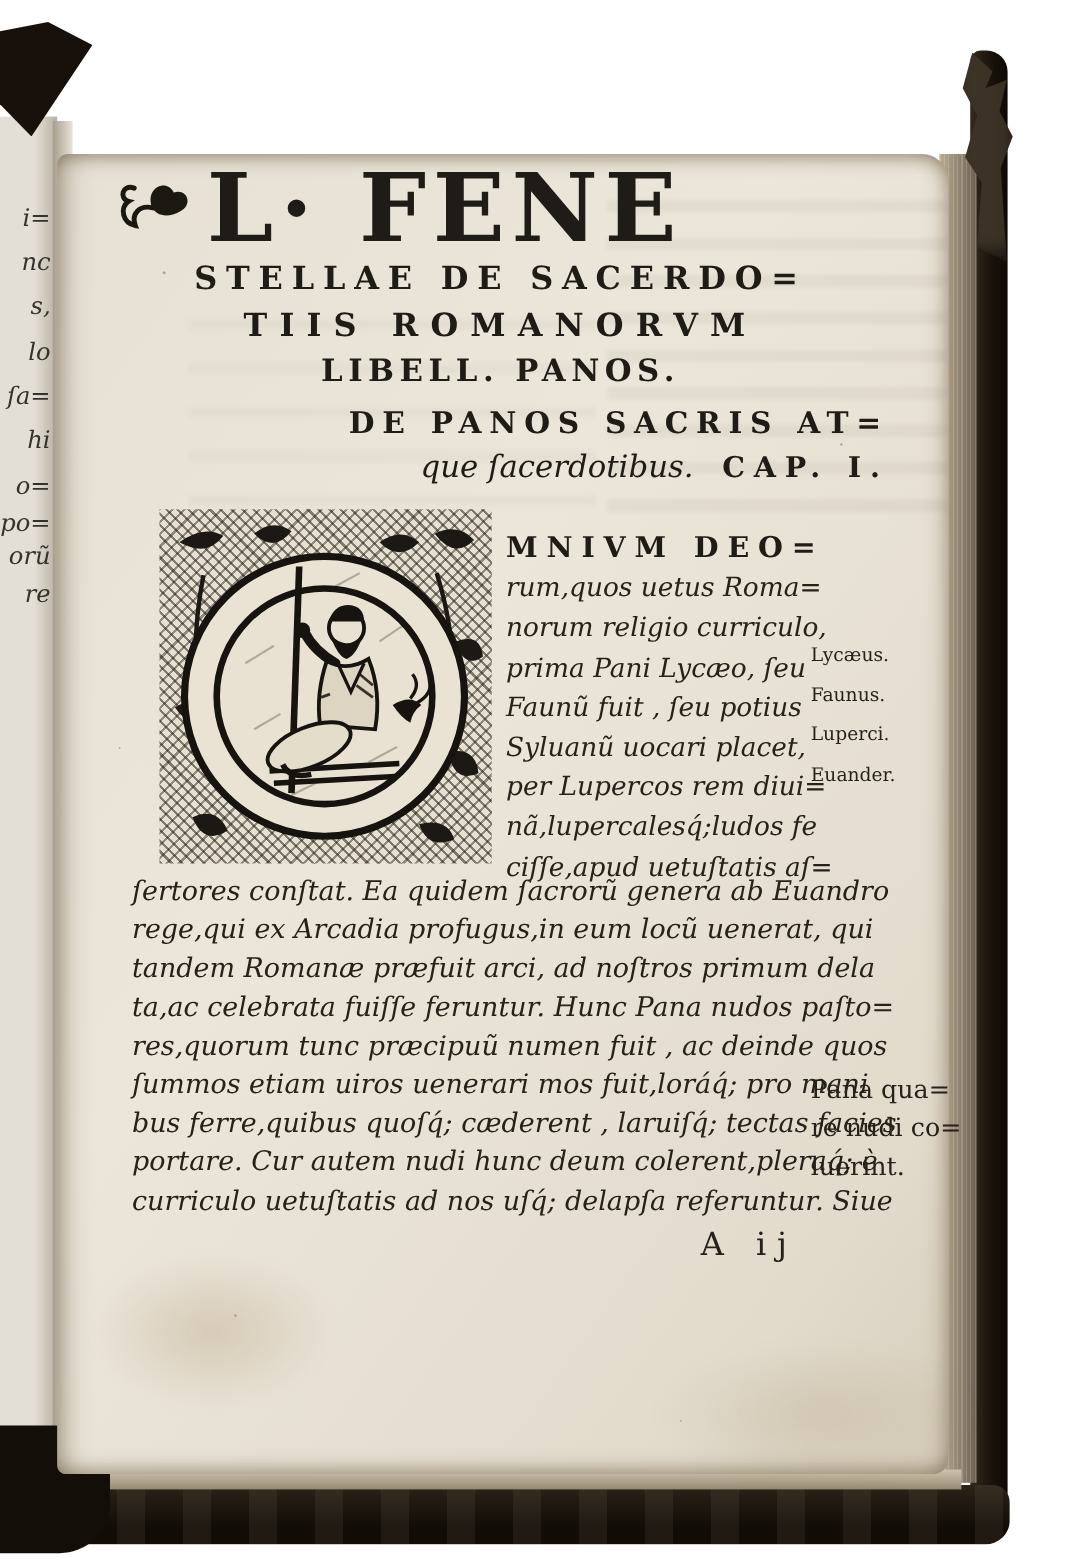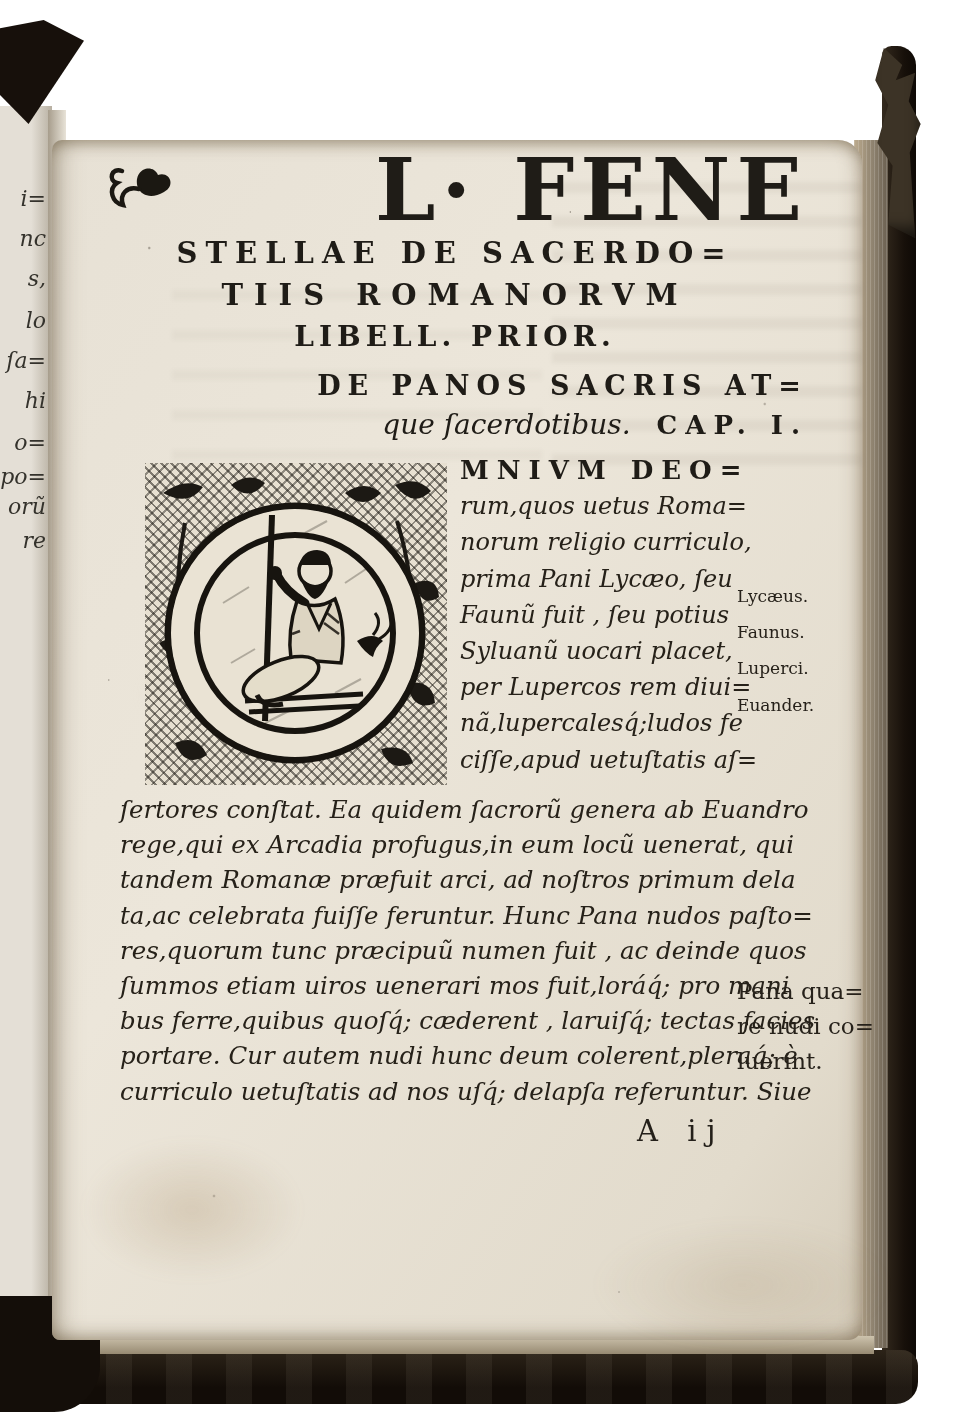--- a/index.html
+++ b/index.html
@@ -54,36 +54,36 @@
   .speckles{position:absolute;inset:0;pointer-events:none;background:
     radial-gradient(3px 3px at 12% 9%,rgba(40,32,22,.5),rgba(0,0,0,0) 60%),
     radial-gradient(2px 2px at 64% 6%,rgba(40,32,22,.55),rgba(0,0,0,0) 60%),
     radial-gradient(3px 3px at 88% 22%,rgba(40,32,22,.4),rgba(0,0,0,0) 60%),
     radial-gradient(2px 2px at 7% 45%,rgba(40,32,22,.45),rgba(0,0,0,0) 60%),
     radial-gradient(3px 3px at 20% 88%,rgba(40,32,22,.35),rgba(0,0,0,0) 60%),
     radial-gradient(2px 2px at 70% 96%,rgba(40,32,22,.4),rgba(0,0,0,0) 60%);}
 
   
   .hblock{position:absolute;left:50px;width:706px;text-align:center;white-space:nowrap;color:#1f1c17;}
-  .title-row{top:2px;height:96px;display:flex;align-items:center;justify-content:space-between;gap:36px;}
+  .title-row{top:2px;height:96px;display:flex;align-items:center;justify-content:flex-start;gap:12px;}
   .title-text{font-size:86px;font-weight:700;letter-spacing:6px;line-height:1;}
   .h2{top:96px;font-size:29px;font-weight:700;letter-spacing:8px;}
   .h3{top:138px;font-size:29px;font-weight:700;letter-spacing:11px;}
   .h4{top:180px;font-size:28px;font-weight:700;letter-spacing:5px;}
   .c1{top:230px;font-size:27px;font-weight:700;letter-spacing:7px;text-align:right;}
   .c2{top:268px;font-size:27px;text-align:right;}
   .c2 .ital{font-style:italic;font-size:28px;letter-spacing:0;}
   .c2 .caps{font-weight:700;letter-spacing:8px;margin-left:26px;font-size:26px;}
 
   .woodcut{position:absolute;left:93px;top:323px;width:302px;height:322px;
     background:repeating-linear-gradient(45deg,rgba(22,19,14,.5) 0 2px,rgba(0,0,0,0) 2px 7px),
                repeating-linear-gradient(-45deg,rgba(22,19,14,.42) 0 2px,rgba(0,0,0,0) 2px 8px),#e7e0d1;}
   .woodcut svg{position:absolute;inset:0;}
 
-  .coltext{position:absolute;left:408px;top:312px;line-height:36.2px;white-space:nowrap;
+  .coltext{position:absolute;left:408px;top:340px;line-height:36.2px;white-space:nowrap;
     font-style:italic;font-size:24px;color:#262119;}
   .coltext .caps-line{font-style:normal;font-weight:700;font-size:26px;letter-spacing:8px;color:#1f1c17;}
   .mnotes1{position:absolute;left:685px;top:438px;line-height:36.2px;white-space:nowrap;
     font-size:17px;color:#26211a;}
   .fulltext{position:absolute;left:68px;top:652px;line-height:35.2px;white-space:nowrap;
     font-style:italic;font-size:24.5px;color:#262119;}
   .mnotes2{position:absolute;left:685px;top:834px;line-height:35.2px;white-space:nowrap;
     font-size:23px;color:#26211a;}
   .signature{position:absolute;left:585px;top:974px;font-size:29px;letter-spacing:10px;color:#24201a;}
 </style>
@@ -124,21 +124,21 @@
 
     <div class="hblock title-row">
       <svg width="74" height="56" viewBox="0 0 74 56">
         <path d="M36,26 C30,8 50,0 56,13 C68,9 74,24 62,30 C50,37 40,34 36,26 Z" fill="#1b1812"></path>
         <path d="M37,27 C25,24 17,32 21,43 C10,41 6,27 15,21 C6,19 9,5 20,9" fill="none" stroke="#1b1812" stroke-width="4.5" stroke-linecap="round"></path>
       </svg>
       <span class="title-text">L· FENE</span>
     </div>
     <div class="hblock h2">STELLAE DE SACERDO=</div>
     <div class="hblock h3">TIIS ROMANORVM</div>
-    <div class="hblock h4">LIBELL. PRIOR.</div>
+    <div class="hblock h4">LIBELL. PANOS.</div>
     <div class="hblock c1">DE PANOS SACRIS AT=</div>
     <div class="hblock c2">
       <span class="ital">que ſacerdotibus.</span><span class="caps">CAP. I.</span>
     </div>
 
     <div class="woodcut">
       <svg viewBox="0 0 302 322">
         <g fill="#1c1914">
           <path d="M18,30 Q40,14 58,24 Q44,44 18,30 Z"></path>
           <path d="M86,22 Q104,8 120,20 Q104,40 86,22 Z"></path>

